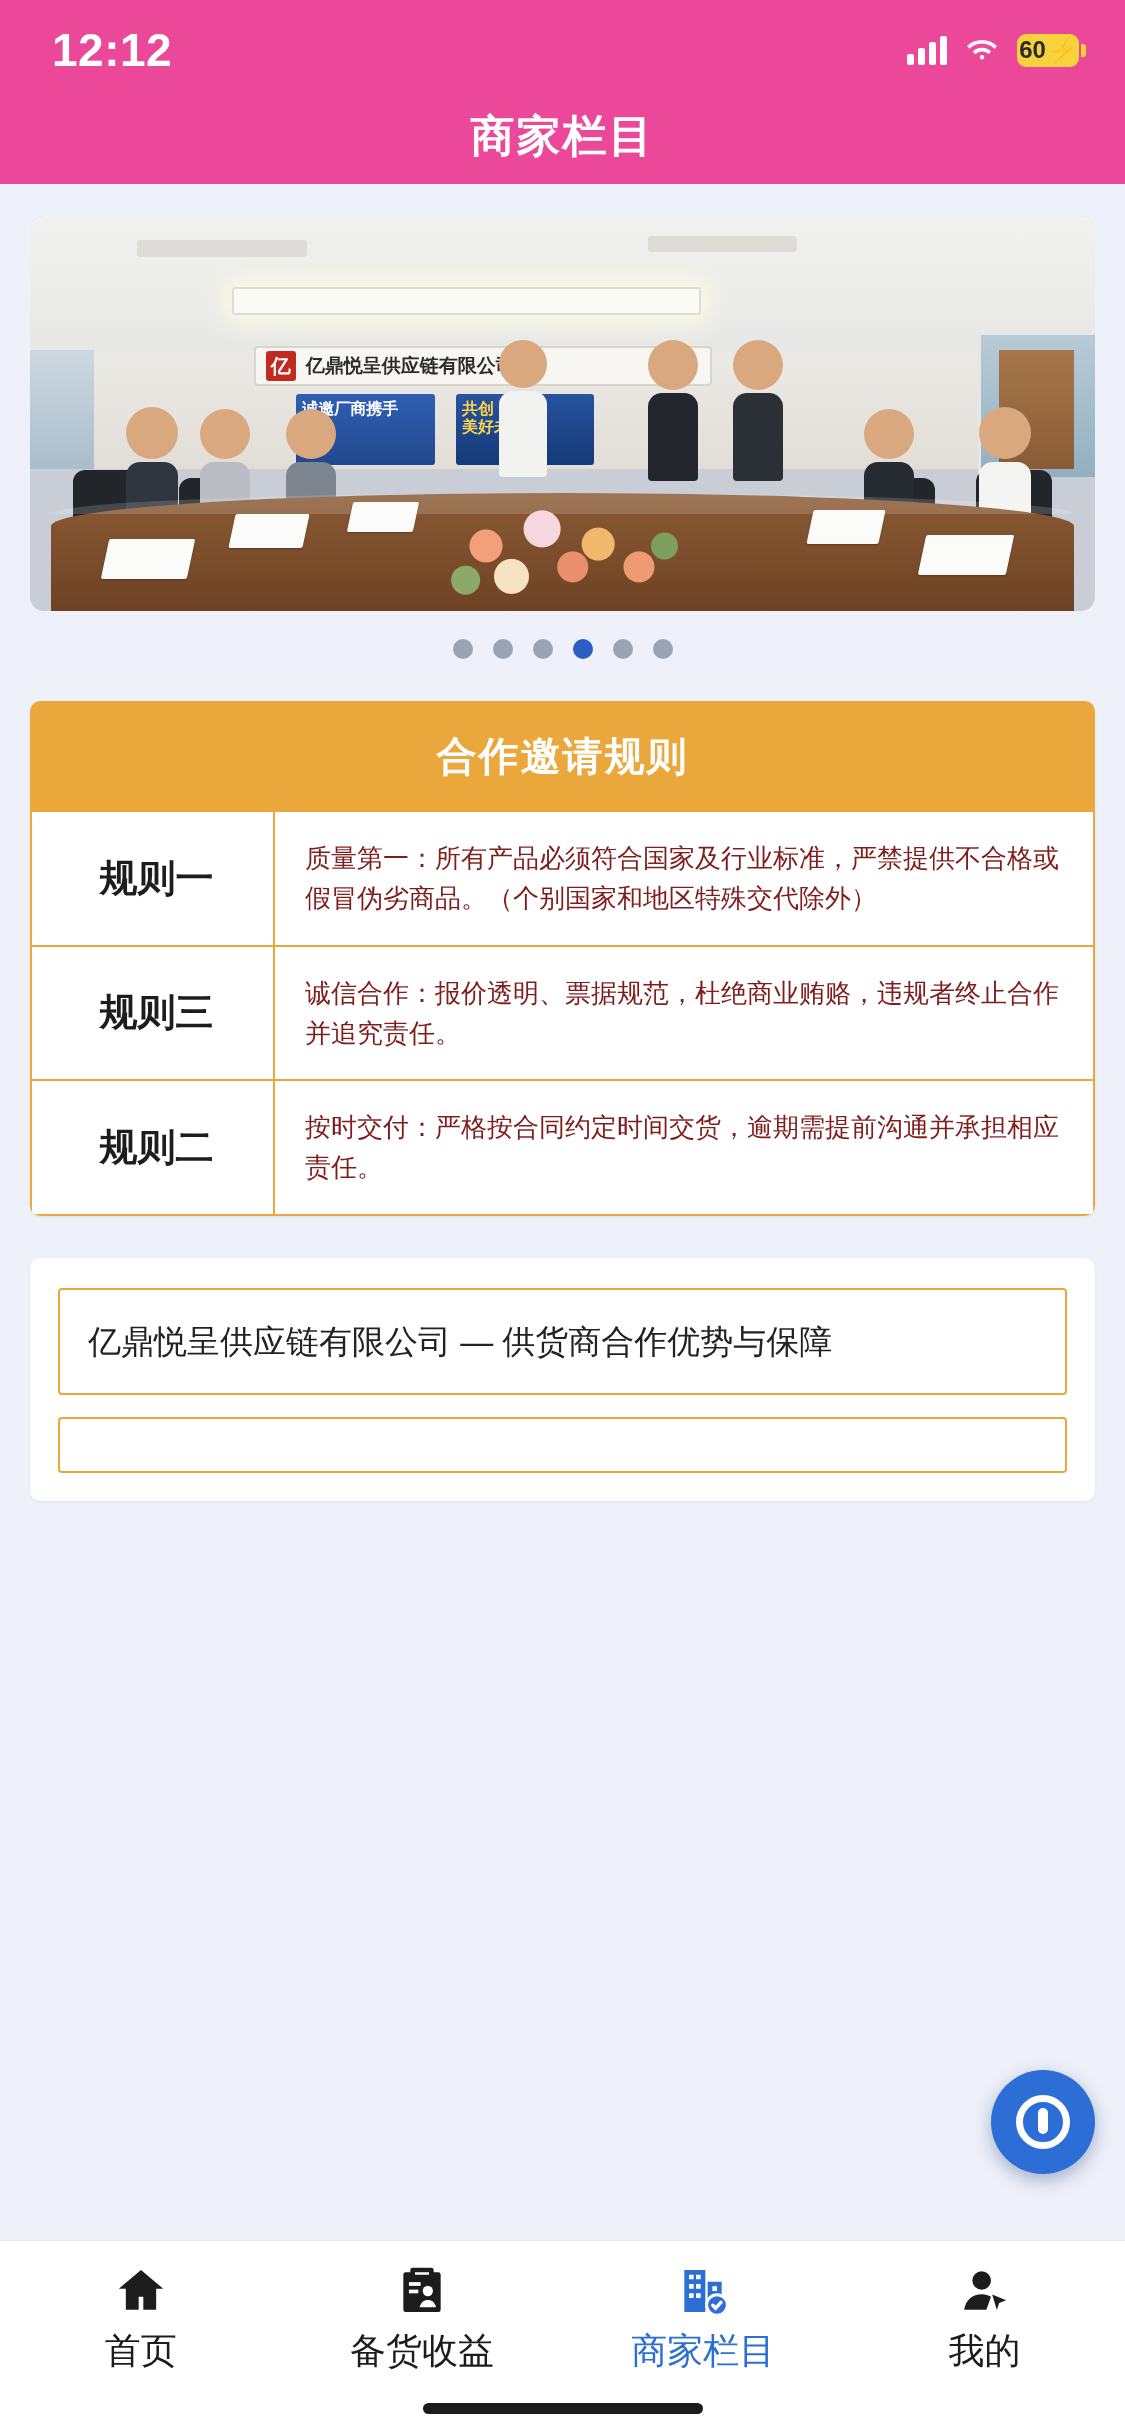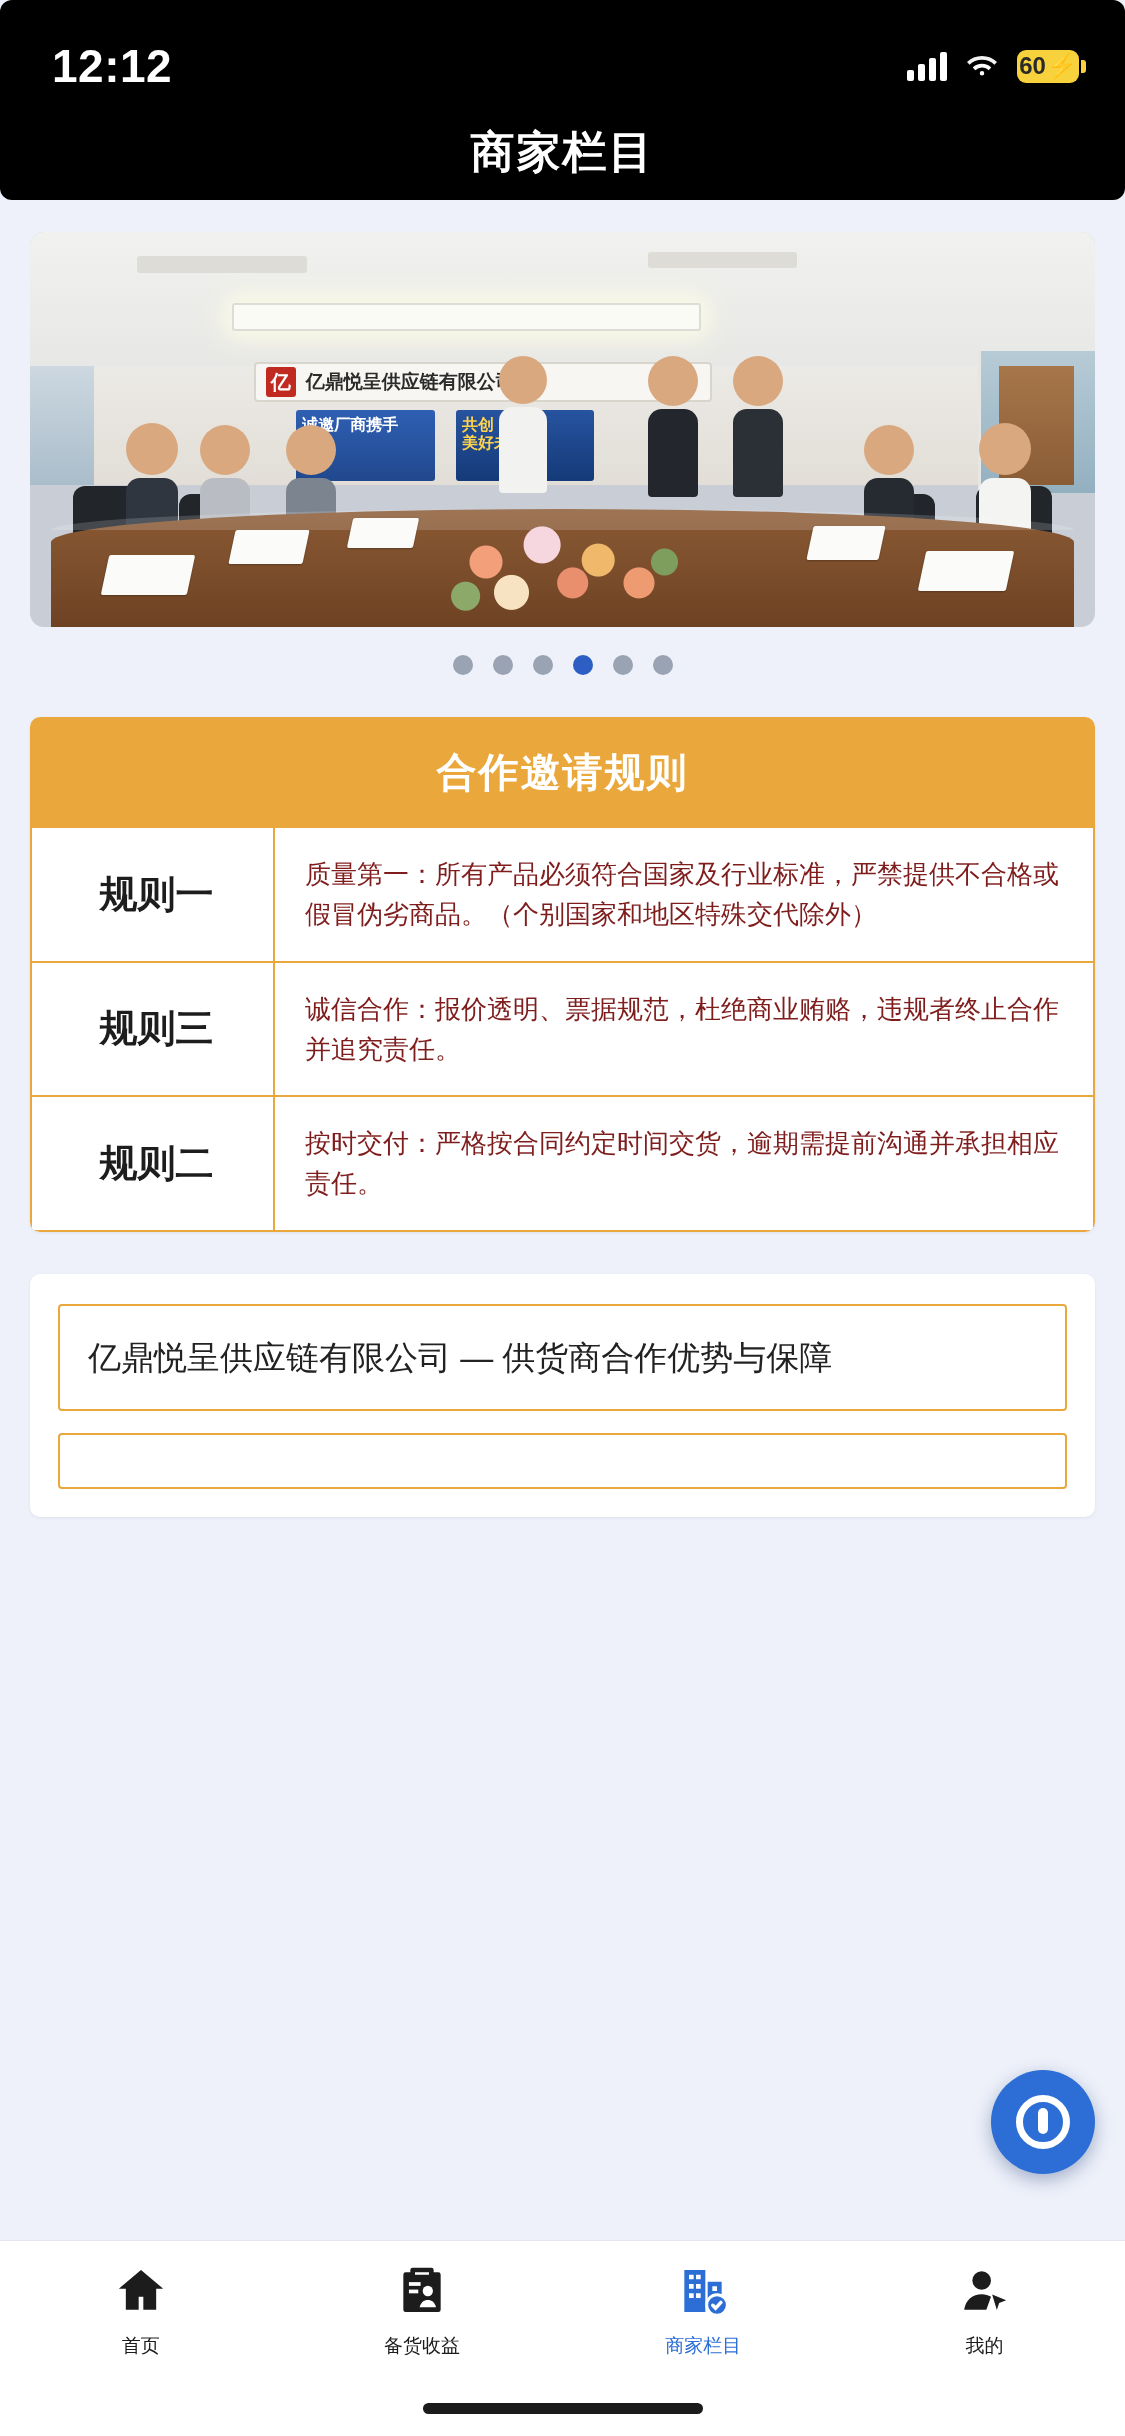--- a/index.html
+++ b/index.html
@@ -14,25 +14,24 @@
     position: relative;
     width: 1125px;
     height: 2436px;
     background: #eef1fa;
     display: flex;
     flex-direction: column;
   }
 
   
   .header {
-    background: #000000;
+    background: #ec4899;
     color: #fff;
     flex: 0 0 auto;
-    padding-top: 28px;
-    border-radius: 12px;
+    padding-top: 12px;
   }
   .statusbar {
     height: 76px;
     display: flex;
     align-items: center;
     justify-content: space-between;
     padding: 0 46px 0 52px;
   }
   .clock {
     font-size: 46px;
@@ -345,23 +344,23 @@
     border-top: 1px solid #e3e6ee;
     display: flex;
     align-items: flex-start;
     padding-top: 22px;
   }
   .tab {
     flex: 1 1 0;
     display: flex;
     flex-direction: column;
     align-items: center;
-    gap: 14px;
+    gap: 8px;
     color: #1c1c1c;
-    font-size: 19px;
+    font-size: 36px;
   }
   .tab.active { color: #2c6ed5; }
   .tab .glyph { width: 56px; height: 56px; display: block; }
   .home-indicator {
     position: absolute;
     left: 50%;
     transform: translateX(-50%);
     bottom: 22px;
     width: 280px;
     height: 11px;

